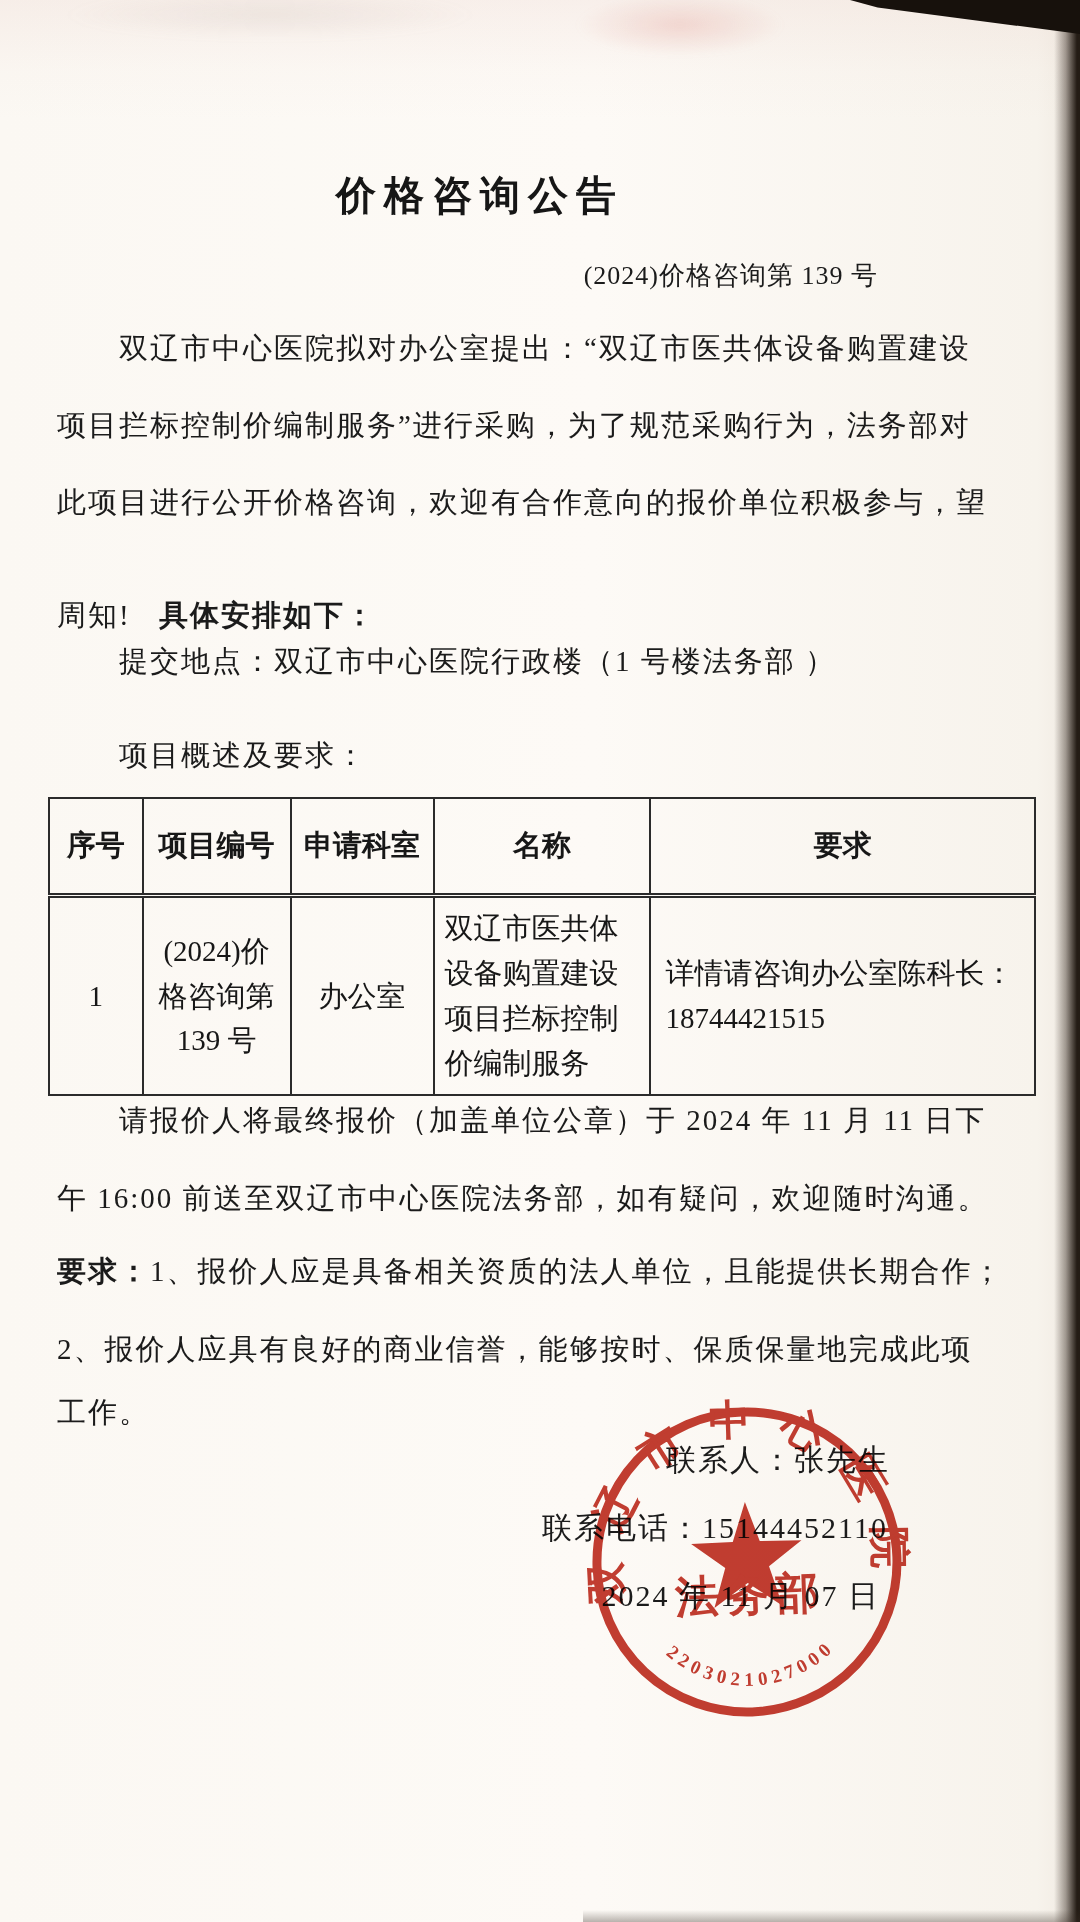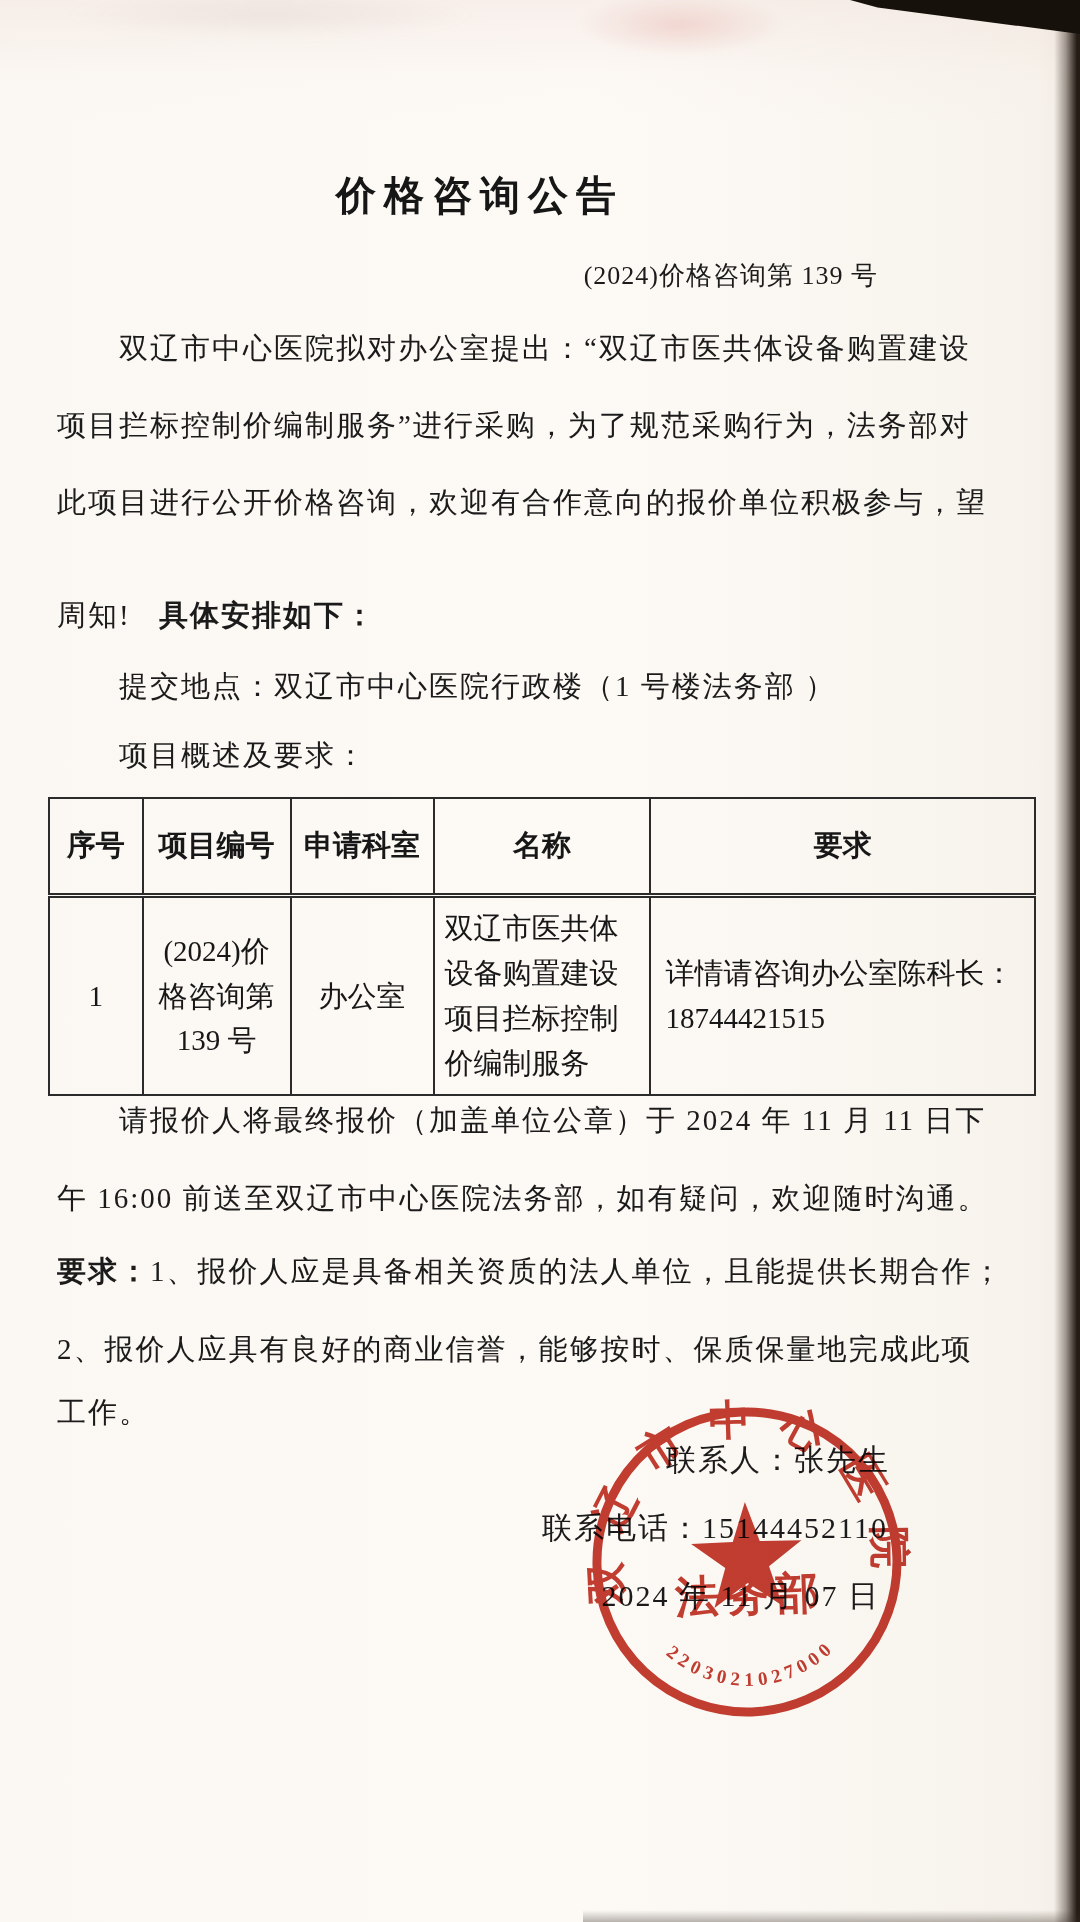--- a/index.html
+++ b/index.html
@@ -81,21 +81,21 @@
 
   <div class="title">价格咨询公告</div>
   <div class="docnum">(2024)价格咨询第 139 号</div>
 
   <div class="line" style="left:119px;top:330px;">双辽市中心医院拟对办公室提出：“双辽市医共体设备购置建设</div>
   <div class="line" style="left:57px;top:407px;">项目拦标控制价编制服务”进行采购，为了规范采购行为，法务部对</div>
   <div class="line" style="left:57px;top:484px;">此项目进行公开价格咨询，欢迎有合作意向的报价单位积极参与，望</div>
   <div class="line" style="left:57px;top:561px;margin-top:36px;">周知!</div>
 
   <div class="line bold" style="left:119px;top:597px;margin-left:40px;">具体安排如下：</div>
-  <div class="line" style="left:119px;top:668px;">提交地点：双辽市中心医院行政楼（1 号楼法务部 ）</div>
+  <div class="line" style="left:119px;top:643px;">提交地点：双辽市中心医院行政楼（1 号楼法务部 ）</div>
   <div class="line" style="left:119px;top:737px;">项目概述及要求：</div>
 
   <table class="ptable">
     <colgroup>
       <col style="width:9.5%">
         <col style="width:15%">
         <col style="width:14.5%">
         <col style="width:22%">
         <col style="width:39%">
     </colgroup>

